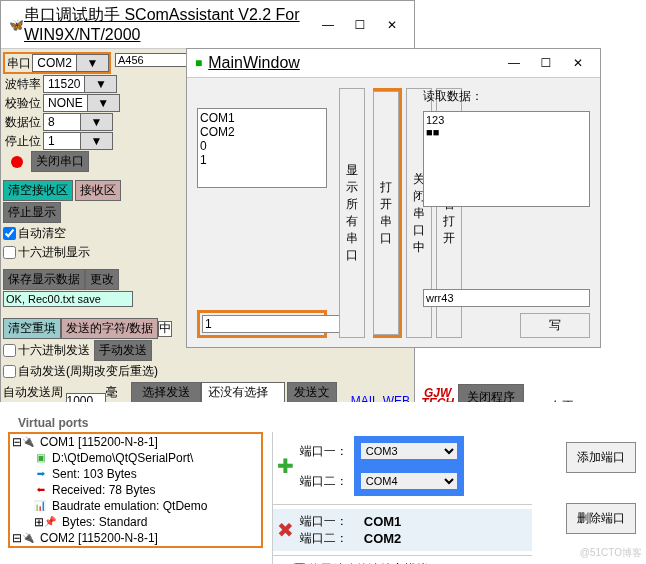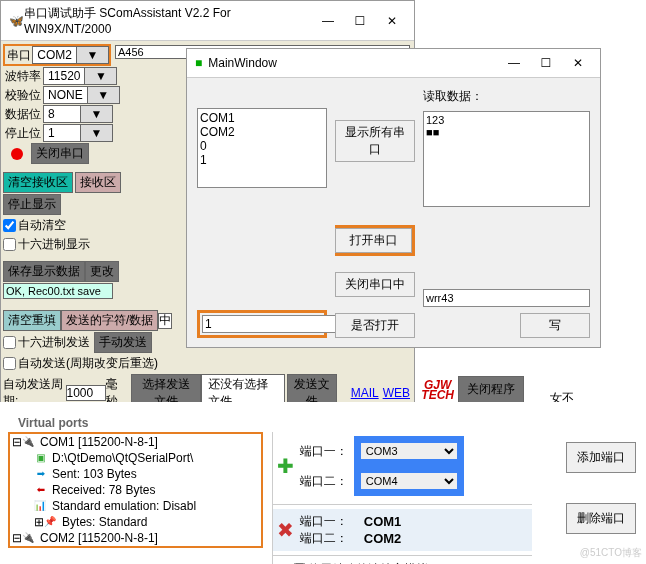--- a/index.html
+++ b/index.html
@@ -1,38 +1,38 @@
 <!DOCTYPE html>
 <html><head>
 <meta charset="utf-8">
 <style>
 * { box-sizing: border-box; margin: 0; padding: 0; font-family: "Microsoft YaHei", "SimSun", Arial, sans-serif; font-size: 12px; }
 body { background: #fff; width: 646px; height: 564px; position: relative; overflow: hidden; }
 .window { position: absolute; border: 1px solid #999; background: #ece9d8; }
 .titlebar { background: #fff; display: flex; align-items: center; padding: 4px 8px; border-bottom: 1px solid #ccc; }
-.titlebar .title { flex: 1; font-size: 12px; }
+.titlebar .title { flex: 1; font-size: 16px; text-decoration: underline; }
 .titlebar .btn { width: 28px; height: 20px; display: inline-flex; align-items: center; justify-content: center; margin-left: 4px; cursor: pointer; }
 .scom { left: 0; top: 0; width: 415px; height: 420px; }
 .scom-body { background: #ece9d8; padding: 2px; position: relative; height: calc(100% - 28px); }
 .row { display: flex; align-items: center; margin: 1px 0; }
 .label { width: 40px; text-align: left; padding-left: 2px; }
 .combo { display: inline-flex; align-items: center; background: #fff; border: 1px solid #666; height: 18px; }
 .combo span { padding: 0 4px; min-width: 32px; }
 .combo .arrow { width: 14px; height: 16px; background: #ddd; display: flex; align-items: center; justify-content: center; border-left: 1px solid #666; }
 .orange-box { border: 2px solid #e67e22; }
 .btn-flat { background: #737373; border: 1px solid #666; padding: 1px 4px; cursor: pointer; }
 .rec { width: 12px; height: 12px; border-radius: 50%; background: #e00; display: inline-block; margin: 0 8px; }
 .rx-area { position: absolute; left: 114px; top: 4px; width: 295px; height: 14px; background: #fff; border: 1px solid #666; padding: 0 2px; font-size: 11px; }
 .checkbox { display: inline-flex; align-items: center; margin: 1px 0; }
 .checkbox input { margin-right: 2px; }
 .status { background: #cfe; border: 1px solid #666; font-size: 11px; padding: 1px 2px; }
 .mainwin { left: 186px; top: 48px; width: 415px; height: 300px; background: #f0f0f0; z-index: 10; }
 .mainwin-body { padding: 10px; display: flex; gap: 8px; height: calc(100% - 28px); }
 .mw-left { width: 130px; display: flex; flex-direction: column; gap: 4px; }
-.mw-mid { width: 80px; display: flex; flex-direction: column; gap: 16px; }
+.mw-mid { width: 80px; display: flex; flex-direction: row; gap: 4px; }
 .mw-right { flex: 1; display: flex; flex-direction: column; gap: 6px; }
 .listbox { background: #fff; border: 1px solid #888; padding: 2px; font-family: monospace; font-size: 11px; }
 .textbox { background: #fff; border: 1px solid #888; padding: 2px; font-size: 11px; }
 .qt-btn { background: #f0f0f0; border: 1px solid #aaa; padding: 3px 6px; cursor: pointer; text-align: center; }
 .input-orange { border: 3px solid #e67e22; padding: 2px; display: flex; gap: 4px; }
 .input-orange input { flex: 1; border: 1px solid #888; padding: 1px 2px; }
 .bottom-area { position: absolute; left: 0; top: 402px; width: 646px; height: 162px; background: #fff; }
 .tree { position: absolute; left: 8px; top: 30px; width: 255px; font-size: 11px; line-height: 16px; }
 .tree-row { display: flex; align-items: center; padding: 0 2px; }
 .tree-row .icon { width: 14px; height: 14px; margin-right: 4px; display: inline-flex; align-items: center; justify-content: center; font-size: 10px; }
@@ -112,21 +112,21 @@
       </label><br>
     <label class="checkbox">
         <input type="checkbox" style="">
         <span>十六进制显示</span>
       </label>
     <div style="height:6px"></div>
     <div class="row">
         <button class="btn-flat">保存显示数据</button>
         <button class="btn-flat">更改</button>
       </div>
-    <div class="status" style="width:110px">OK, Rec00.txt save</div>
+    <div class="status" style="width:130px">OK, Rec00.txt save</div>
     <div style="height:10px"></div>
     <div class="row">
         <button class="btn-flat" style="background:#9cc">清空重填</button>
         <span style="background:#caa;border:1px solid #666;padding:1px 4px">发送的字符/数据</span>
         <input style="width: 14px; border: 1px solid rgb(102, 102, 102);" value="中">
       </div>
     <div class="row">
         <label class="checkbox">
           <input type="checkbox" style="">
           <span>十六进制发送</span>
@@ -223,21 +223,21 @@
     <div class="tree-row" style="padding-left:24px">
         <span class="icon" style="color:#08c">➡</span>
         <span>Sent: 103 Bytes</span>
       </div>
     <div class="tree-row" style="padding-left:24px">
         <span class="icon" style="color:#c00">⬅</span>
         <span>Received: 78 Bytes</span>
       </div>
     <div class="tree-row" style="padding-left:24px">
         <span class="icon" style="color:#08c">📊</span>
-        <span>Standard emulation: Disabl</span>
+        <span>Baudrate emulation: QtDemo</span>
       </div>
     <div class="tree-row" style="padding-left:24px">
         <span>⊞</span>
         <span class="icon">📌</span>
         <span>Bytes: Standard</span>
       </div>
     <div class="tree-row">
         <span>⊟</span>
         <span class="icon">🔌</span>
         <span>COM2 [115200-N-8-1]</span>

